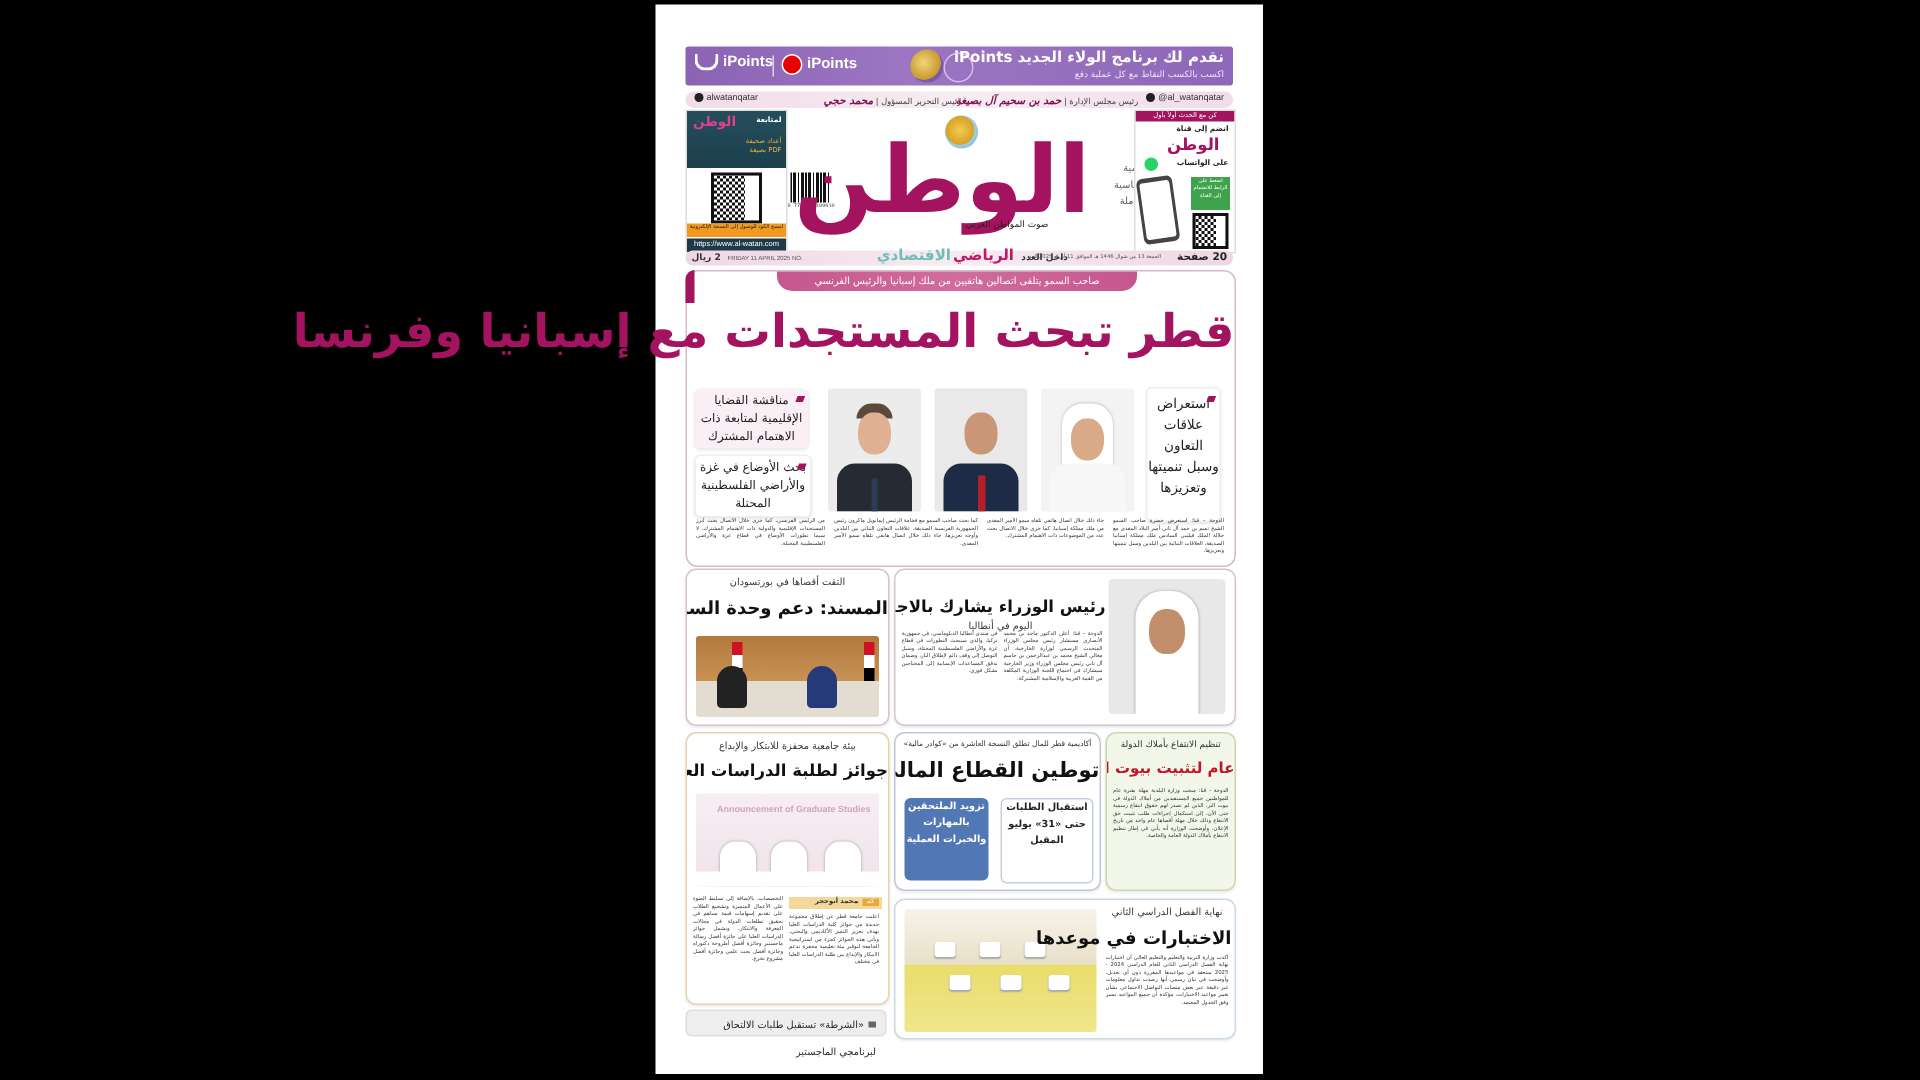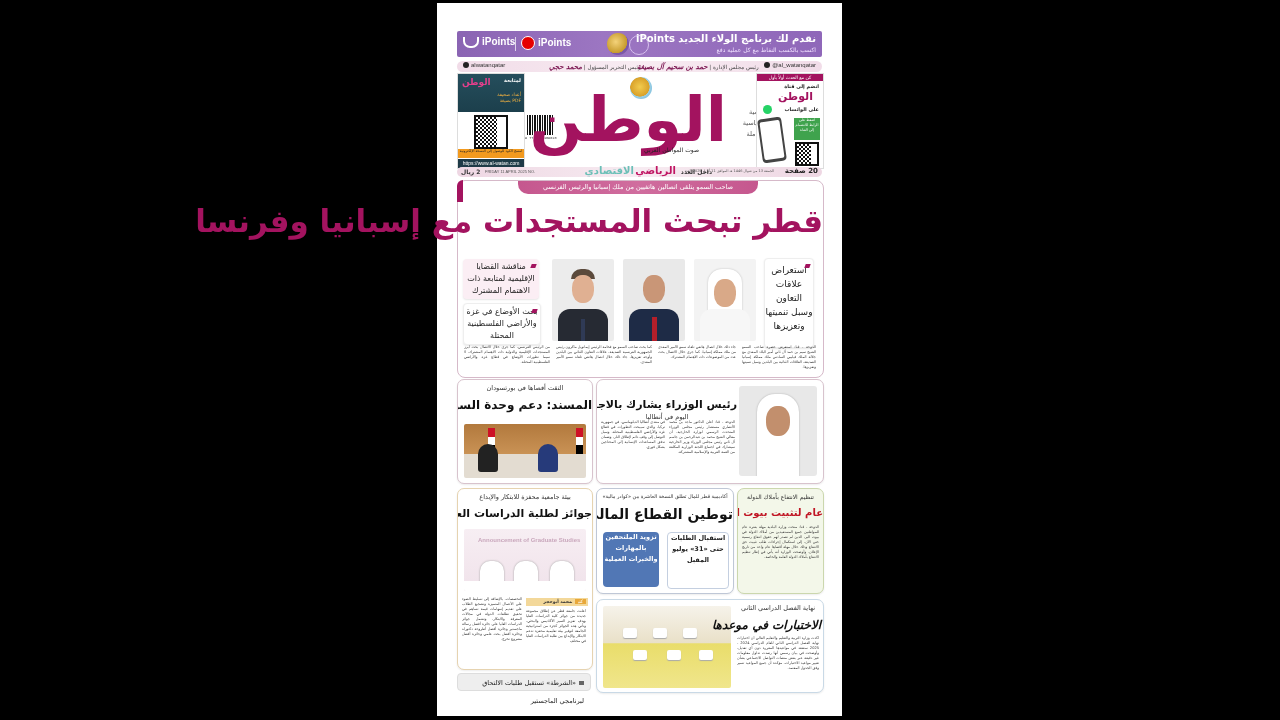--- a/index.html
+++ b/index.html
@@ -112,21 +112,21 @@
   .writer span{background:#e8a83a;color:#fff;padding:0 3px;margin-left:3px;}
   .b-fin{left:159px;top:485px;width:136px;height:104px;border-color:#bfc7d6;}
   .fin-q{position:absolute;top:43px;height:55px;border-radius:4px;font:bold 6.5px "DejaVu Sans",sans-serif;text-align:center;direction:rtl;line-height:11px;}
   .fin-q1{left:70px;width:60px;background:#fff;border:1px solid #c4cfe0;color:#222;}
   .fin-q2{left:6px;width:56px;background:#5177b5;color:#fff;}
   .b-land{left:300px;top:485px;width:85px;height:104px;background:#f3f7e9;border-color:#cbd7ad;}
   .b-land .hl{color:#c01624;font-size:10px;}
   .b-exam{left:159px;top:596px;width:226px;height:92px;border-color:#c9d9e6;}
   .b-exam .photo5{position:absolute;left:6px;top:6px;width:128px;height:82px;background:linear-gradient(#f6f3ea,#e9e0c8 45%,#e9dd6a 46%,#f0e68c);border-radius:2px;overflow:hidden;}
   .b-exam .desk{position:absolute;width:14px;height:10px;background:#fff;border-radius:2px;box-shadow:0 1px 1px #aaa;}
-  .b-exam .hl{font-size:12px;font-style:italic;}
+  .b-exam .hl{font-size:12px;}
   .b-police{left:20px;top:670px;width:134px;height:18px;background:#eee;border-radius:4px;border:1px solid #ddd;font:6.5px "DejaVu Sans",sans-serif;color:#222;direction:rtl;line-height:18px;text-align:right;padding-right:6px;box-sizing:border-box;}
   .b-police::before{content:"";display:inline-block;width:5px;height:4px;background:#666;margin-left:3px;vertical-align:middle;}
 </style>
 </head>
 <body>
 
 <div class="page">
 
   <div class="abs ad">
     <span class="brand" style="left:6px;"><span class="ip-icon"></span><span>iPoints</span></span>

